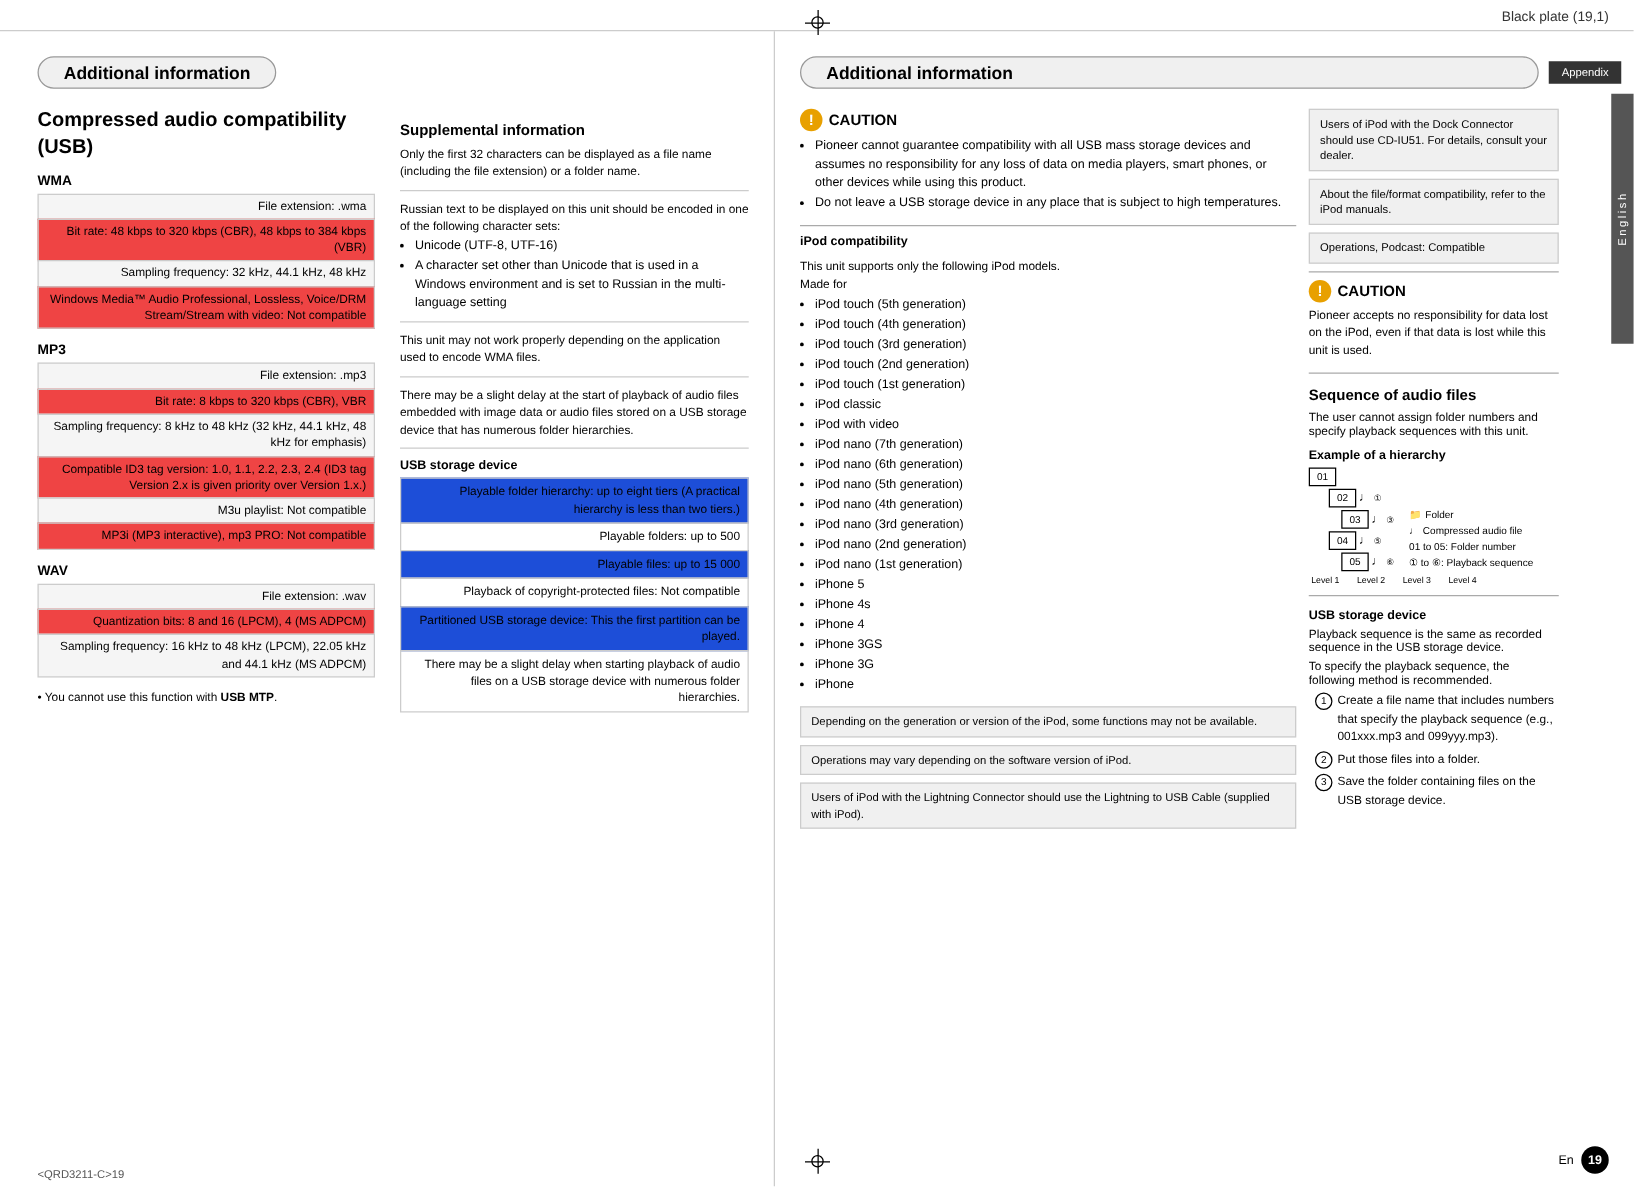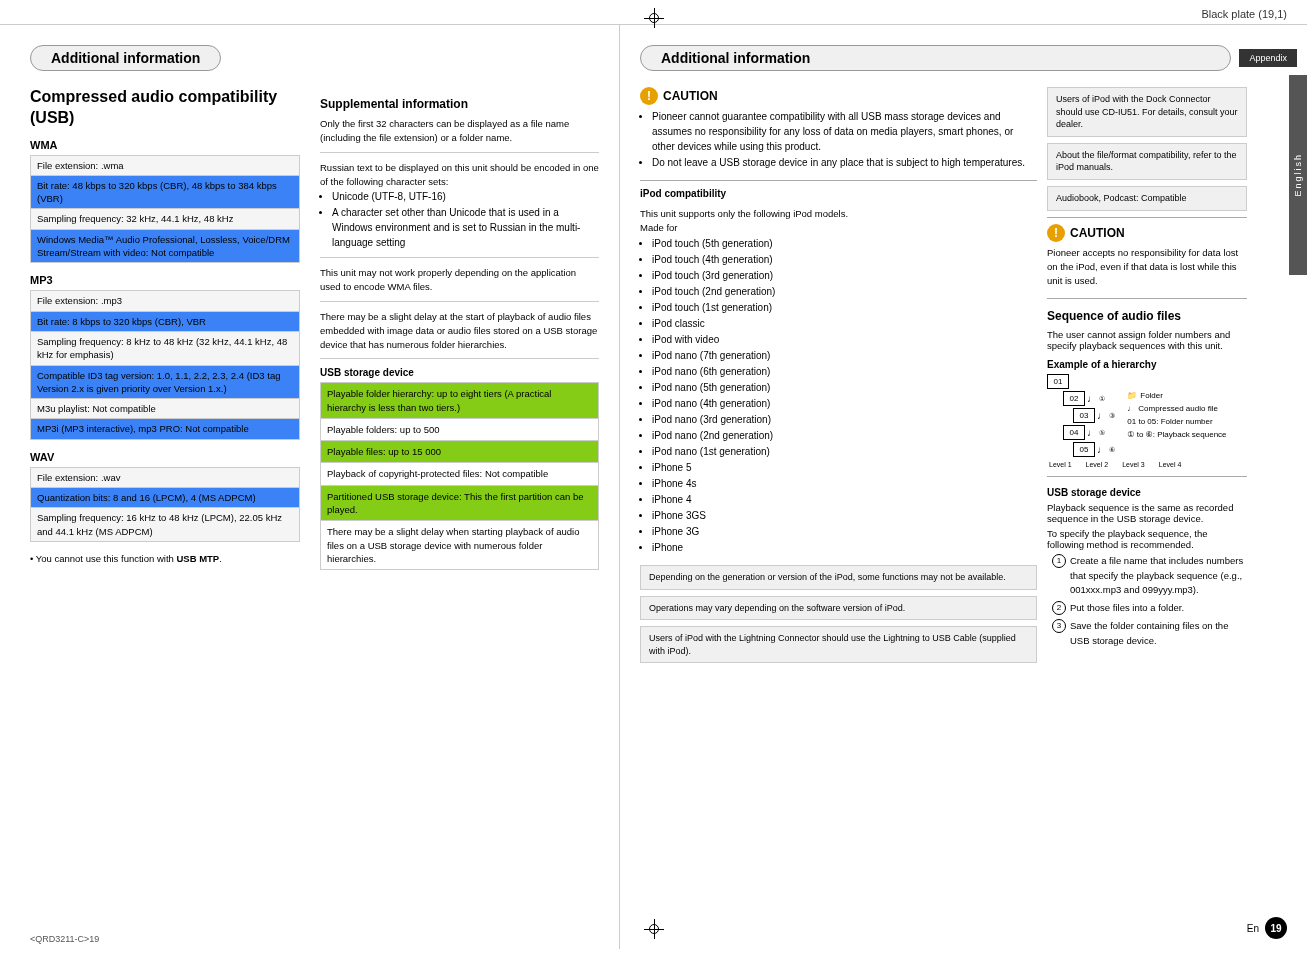--- a/index.html
+++ b/index.html
@@ -99,20 +99,21 @@
       top: 50px;
       height: 200px;
       display: flex;
       align-items: center;
       justify-content: center;
     }
 
     
     .content-section {
       margin-bottom: 12px;
+      text-align: right;
     }
 
     h2.main-title {
       font-size: 16px;
       font-weight: bold;
       margin-bottom: 8px;
       line-height: 1.3;
     }
 
     h3.sub-title {
@@ -128,21 +129,21 @@
       margin-bottom: 4px;
       margin-top: 8px;
     }
 
     .table-row {
       border: 1px solid #ccc;
       padding: 3px 6px;
       font-size: 9.5px;
       line-height: 1.4;
       margin-bottom: -1px;
-      background: #3b82f6;
+      background: #ef4444;
     }
     .table-row.shaded {
       background: #f5f5f5;
     }
 
     .bullet-list {
       padding-left: 12px;
       font-size: 10px;
       line-height: 1.5;
     }
@@ -360,21 +361,21 @@
 
     
     .bordered-para {
       border: 1px solid #ccc;
       padding: 4px 6px;
       font-size: 9.5px;
       line-height: 1.4;
       margin-bottom: -1px;
     }
     .bordered-para.shaded {
-      background: #84cc16;
+      background: #1d4ed8;
     }
 
     .wma-label, .mp3-label, .wav-label {
       font-size: 11px;
       font-weight: bold;
       margin-top: 10px;
       margin-bottom: 4px;
     }
 
     .note-text {
@@ -525,40 +526,40 @@
 
         <div class="info-box">Depending on the generation or version of the iPod, some functions may not be available.</div>
         <div class="info-box">Operations may vary depending on the software version of iPod.</div>
         <div class="info-box">Users of iPod with the Lightning Connector should use the Lightning to USB Cable (supplied with iPod).</div>
 
       </div>
 
       <div style="width:200px;">
         <div class="info-box">Users of iPod with the Dock Connector should use CD-IU51. For details, consult your dealer.</div>
         <div class="info-box">About the file/format compatibility, refer to the iPod manuals.</div>
-        <div class="info-box">Audiobook, Podcast: Compatible</div>
+        <div class="info-box">Operations, Podcast: Compatible</div>
 
         <hr class="divider-line">
 
         <div class="caution-box">
           <div class="caution-title">
             <span class="caution-icon">!</span>
             <span>CAUTION</span>
           </div>
           <p class="caution-text">Pioneer accepts no responsibility for data lost on the iPod, even if that data is lost while this unit is used.</p>
         </div>
 
         <hr class="divider-line">
 
         <h3 class="sub-title">Sequence of audio files</h3>
         <p style="font-size:9.5px; margin-bottom:6px;">The user cannot assign folder numbers and specify playback sequences with this unit.</p>
 
         <div class="hierarchy-diagram">
           <div class="hierarchy-title">Example of a hierarchy</div>
-          <div style="display:flex; align-items:center; gap:4px;">
+          <div style="display:flex; align-items:flex-end; gap:4px;">
 
             <div style="display:flex; flex-direction:column; align-items:flex-start; font-size:8px; position:relative;">
 
               <div style="display:flex; flex-direction:column; gap:2px; font-size:8px;">
                 <div style="display:flex; align-items:center; gap:2px;">
                   <div class="hier-box">01</div>
                 </div>
                 <div style="display:flex; align-items:center; gap:2px; margin-left:16px;">
                   <div class="hier-box">02</div>
                   <span style="font-size:10px;">♩</span>

